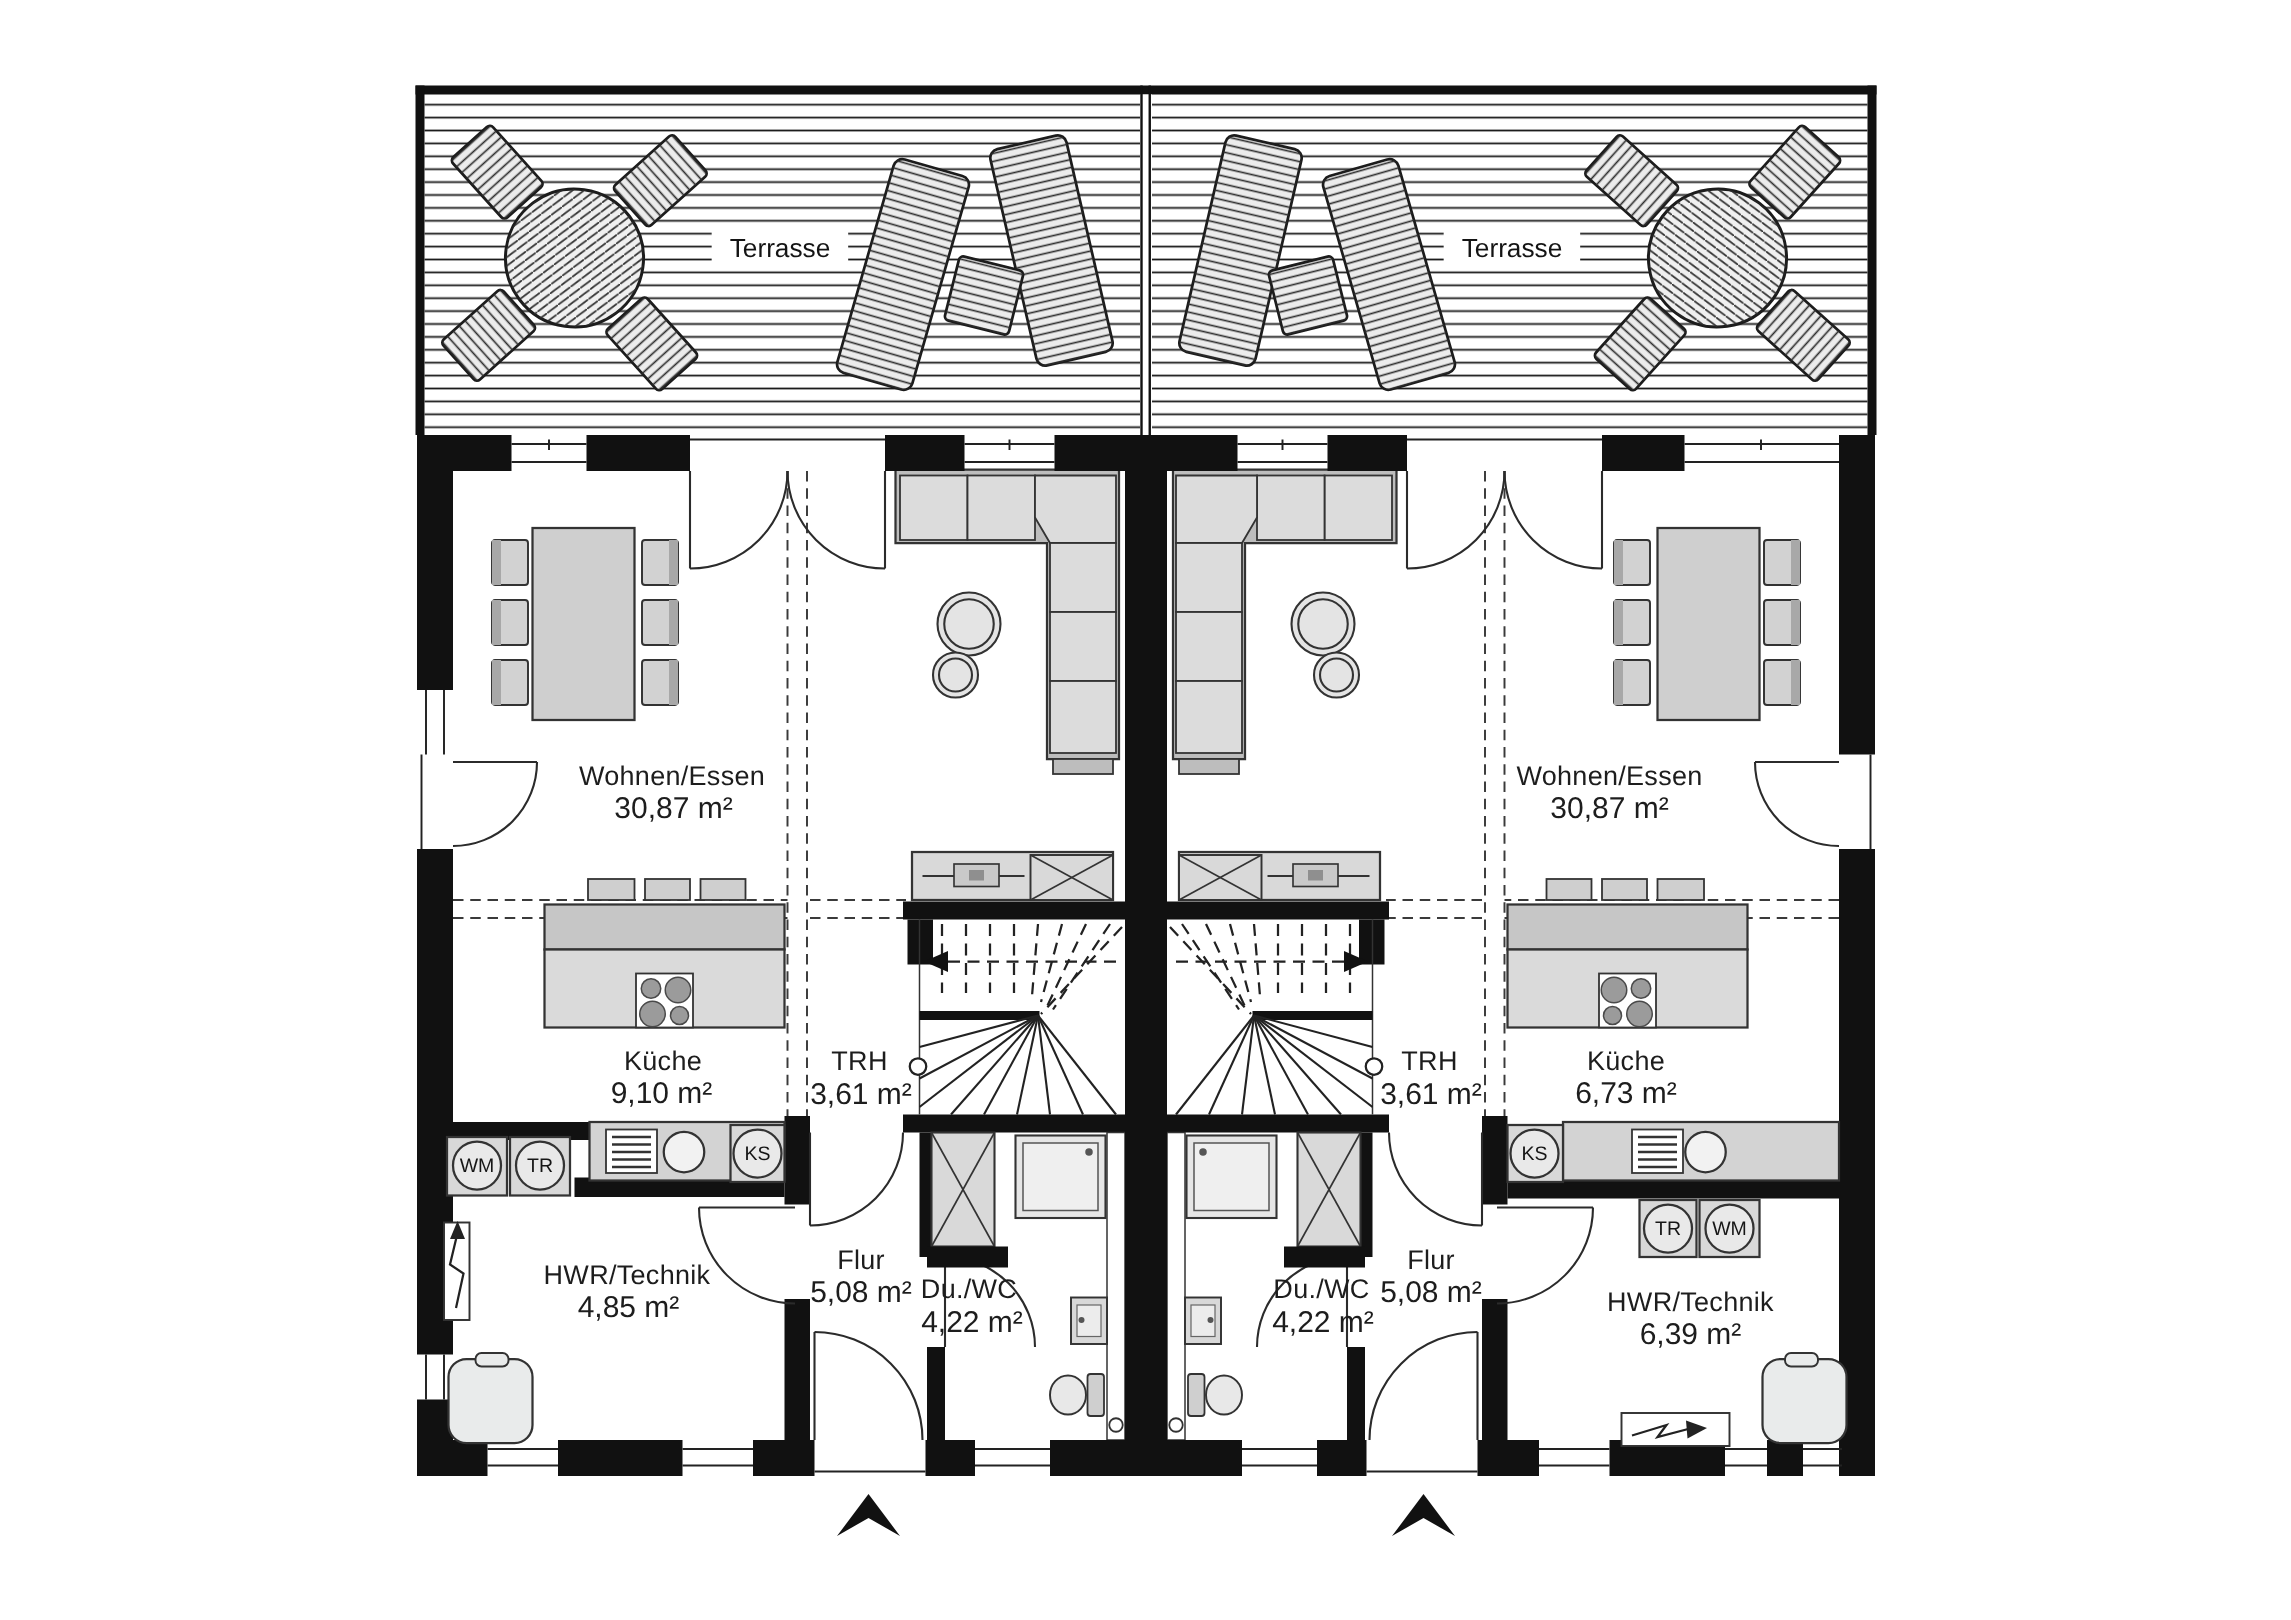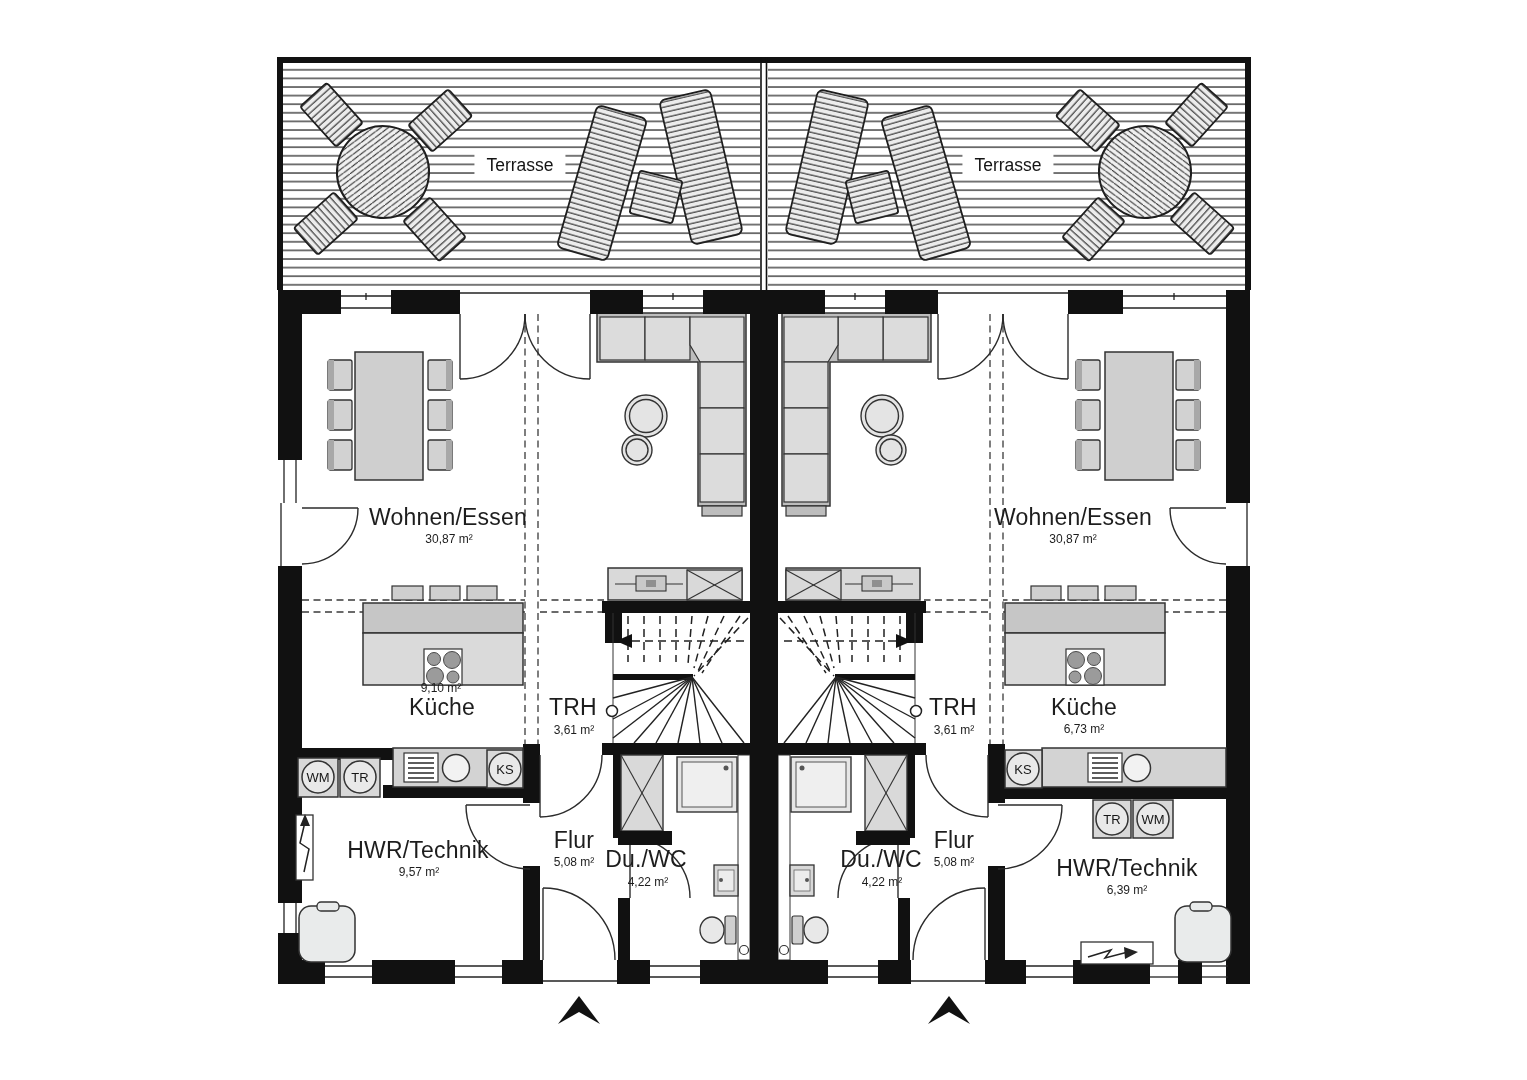--- a/index.html
+++ b/index.html
@@ -1,21 +1,21 @@
 <!DOCTYPE html>
 <html><head>
 <meta charset="utf-8">
 <style>
   html,body{margin:0;padding:0;background:#ffffff;}
   body{font-family:"Liberation Sans", sans-serif;}
   .canvas{position:relative;width:1527px;height:1055px;background:#ffffff;overflow:hidden;}
   .canvas svg{position:absolute;left:0;top:0;}
   .lbl{position:absolute;transform:translate(-50%,-50%);white-space:nowrap;color:#1d1d1d;line-height:1;text-align:center;}
-  .room-name{font-size:23px;letter-spacing:.2px;}
-  .room-area{font-size:12px;}
+  .room-name{font-size:18px;letter-spacing:.2px;}
+  .room-area{font-size:20px;}
   .appl{font-size:13px;color:#161616;}
   .terr{font-size:17.5px;background:#ffffff;padding:4px 12px;color:#141414;}
 </style>
 </head>
 <body>
 
 <div class="canvas">
 
 <svg width="1527" height="1080" viewBox="0 0 1527 1080">
   <defs>
@@ -351,29 +351,29 @@
   <polygon points="558,1024 579,996 600,1024 579,1012" fill="#111111"></polygon>
   <polygon points="928,1024 949,996 970,1024 949,1012" fill="#111111"></polygon>
 </svg>
 
 <div class="lbl terr" style="left:520px;top:166px;">Terrasse</div>
 <div class="lbl terr" style="left:1008px;top:166px;">Terrasse</div>
 
 <div class="lbl room-name" style="left:448px;top:517px;">Wohnen/Essen</div>
 <div class="lbl room-area" style="left:449px;top:539px;">30,87 m²</div>
 <div class="lbl room-name" style="left:442px;top:707px;">Küche</div>
-<div class="lbl room-area" style="left:441px;top:688px;">9,10 m²</div>
+<div class="lbl room-area" style="left:441px;top:729px;">9,10 m²</div>
 <div class="lbl room-name" style="left:573px;top:707px;">TRH</div>
 <div class="lbl room-area" style="left:574px;top:730px;">3,61 m²</div>
 <div class="lbl room-name" style="left:574px;top:840px;">Flur</div>
 <div class="lbl room-area" style="left:574px;top:862px;">5,08 m²</div>
 <div class="lbl room-name" style="left:646px;top:859px;">Du./WC</div>
 <div class="lbl room-area" style="left:648px;top:882px;">4,22 m²</div>
 <div class="lbl room-name" style="left:418px;top:850px;">HWR/Technik</div>
-<div class="lbl room-area" style="left:419px;top:872px;">9,57 m²</div>
+<div class="lbl room-area" style="left:419px;top:872px;">4,85 m²</div>
 <div class="lbl appl" style="left:318px;top:777px;">WM</div>
 <div class="lbl appl" style="left:360px;top:777px;">TR</div>
 <div class="lbl appl" style="left:505px;top:769px;">KS</div>
 
 <div class="lbl room-name" style="left:1073px;top:517px;">Wohnen/Essen</div>
 <div class="lbl room-area" style="left:1073px;top:539px;">30,87 m²</div>
 <div class="lbl room-name" style="left:1084px;top:707px;">Küche</div>
 <div class="lbl room-area" style="left:1084px;top:729px;">6,73 m²</div>
 <div class="lbl room-name" style="left:953px;top:707px;">TRH</div>
 <div class="lbl room-area" style="left:954px;top:730px;">3,61 m²</div>

